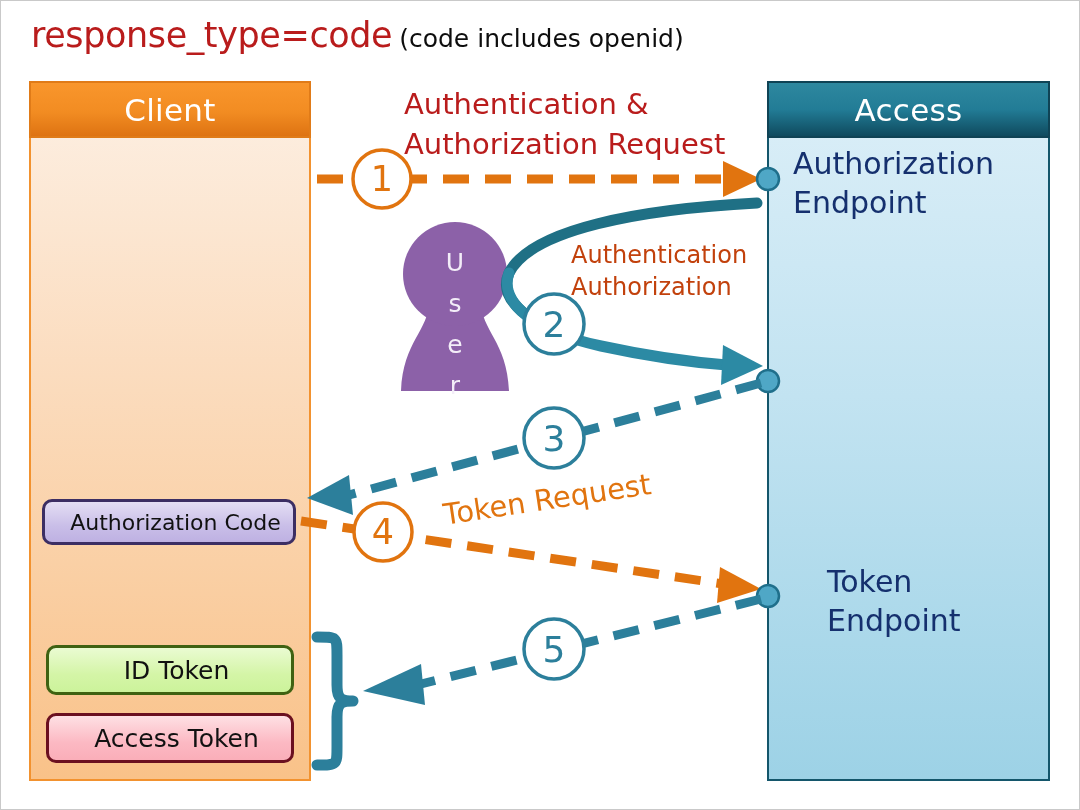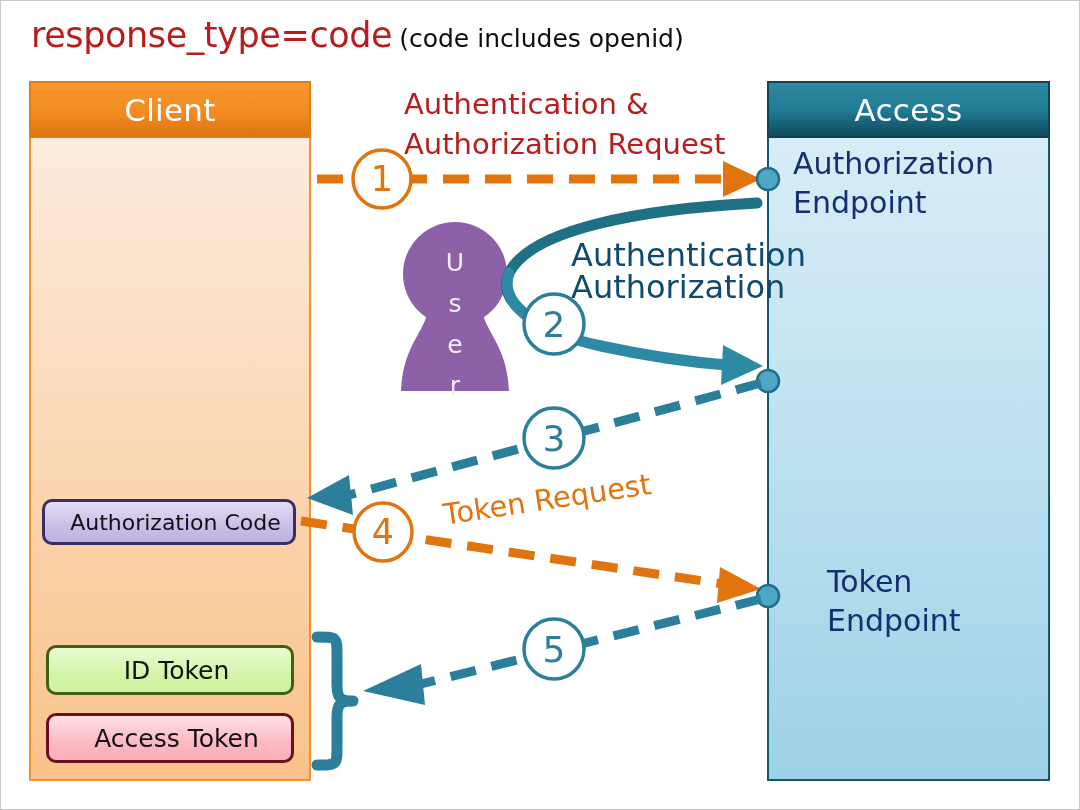--- a/index.html
+++ b/index.html
@@ -166,23 +166,23 @@
     left: 403px;
     top: 83px;
     font-size: 29px;
     line-height: 40px;
     color: #b91c1c;
     text-align: left;
   }
   #label-step2 {
     left: 570px;
     top: 238px;
-    font-size: 32px;
+    font-size: 24px;
     line-height: 32px;
-    color: #0c4a6e;
+    color: #c2410c;
   }
   #label-step4 {
     left: 440px;
     top: 497px;
     font-size: 29px;
     color: #E1740F;
     transform: rotate(-8.5deg);
     transform-origin: left top;
   }
 

